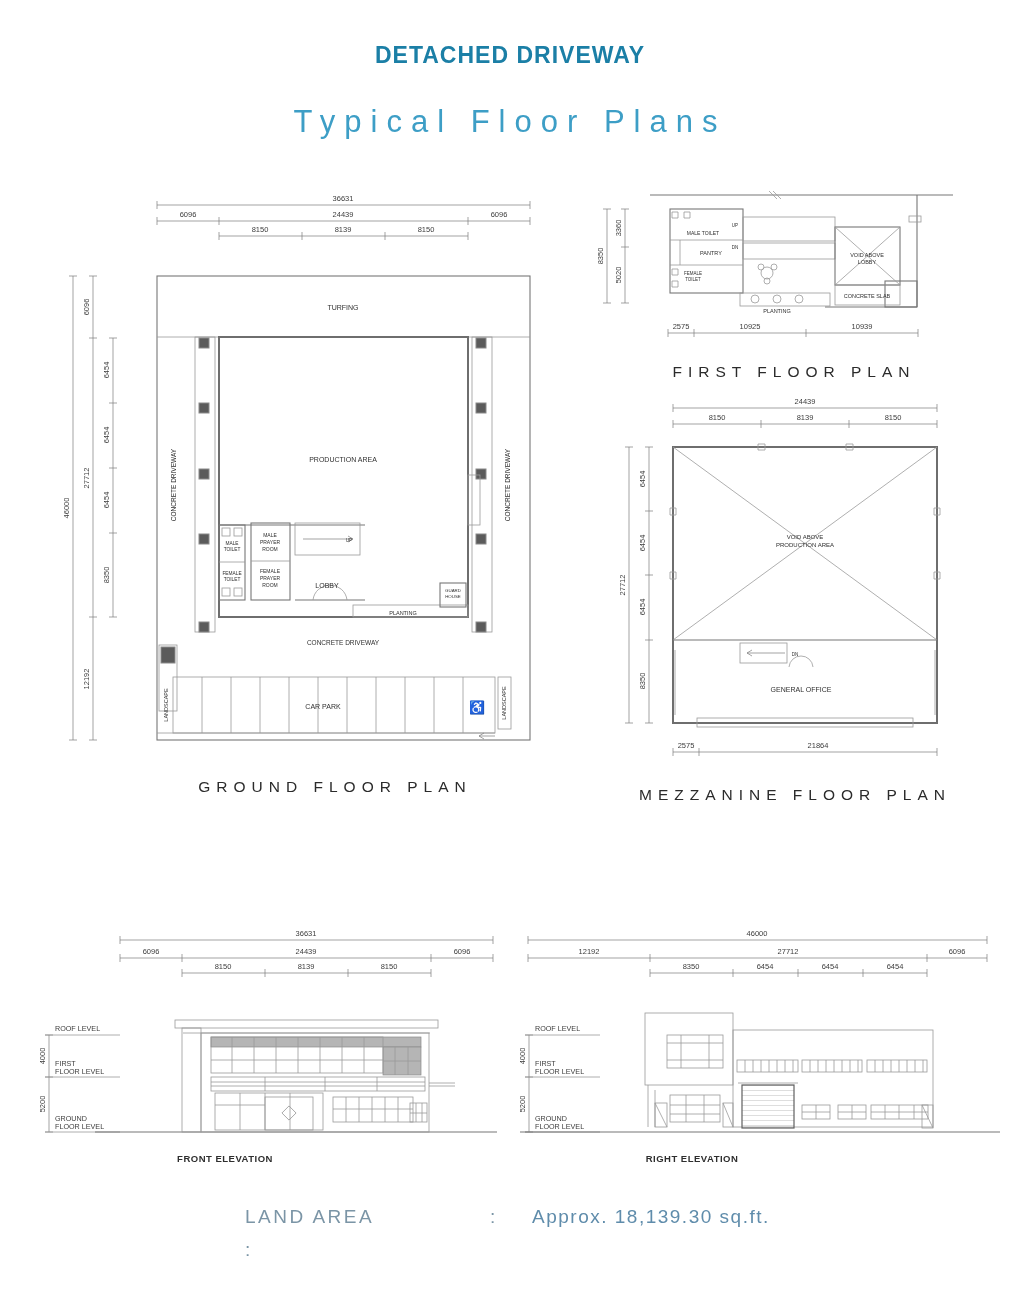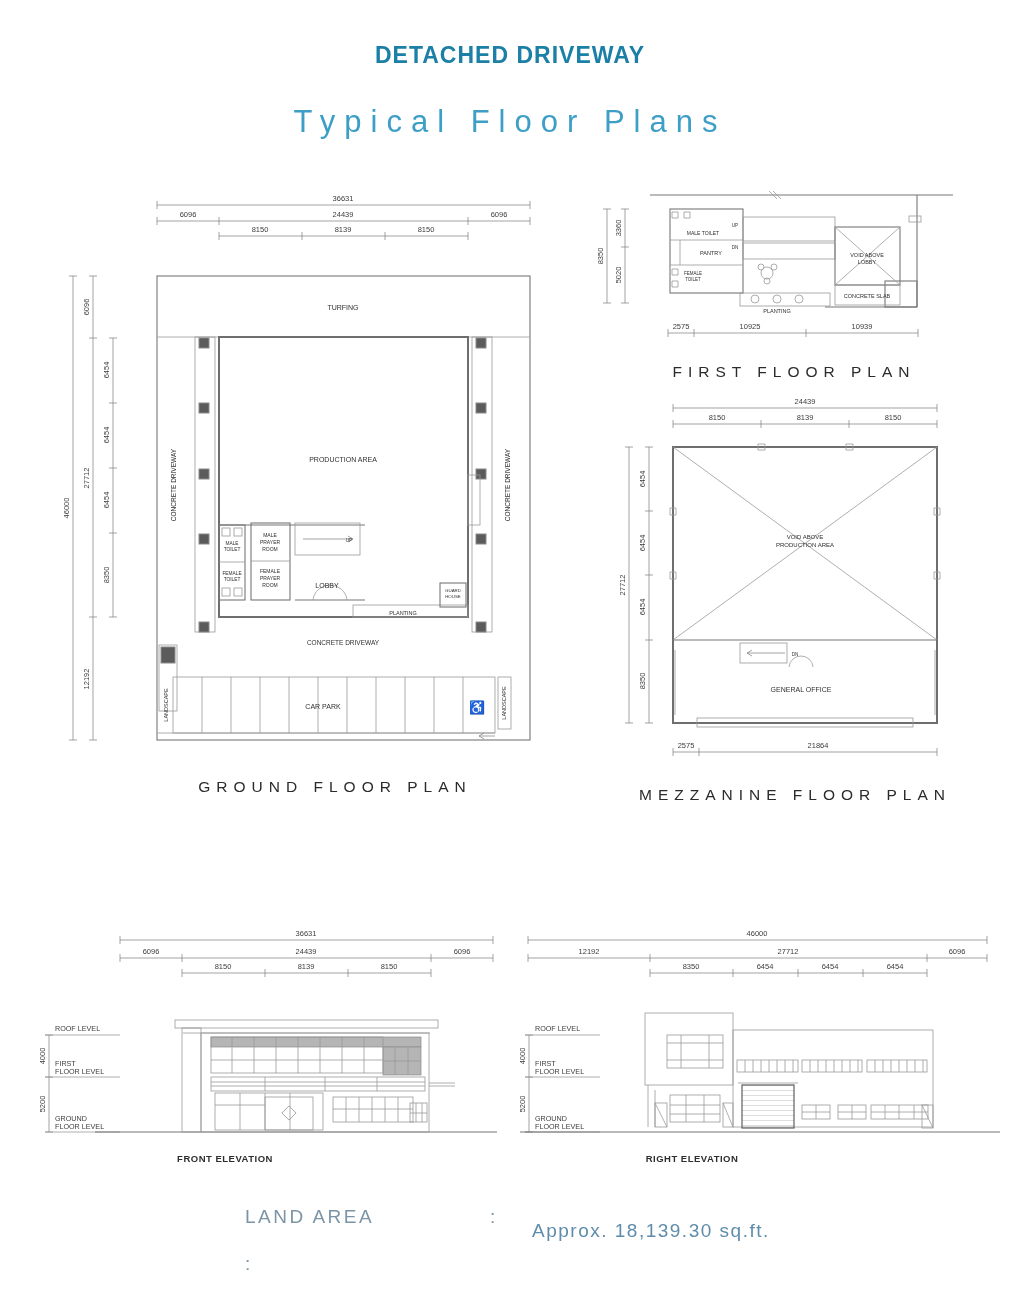--- a/index.html
+++ b/index.html
@@ -24,21 +24,21 @@
   .d{stroke:#7d7d7d;stroke-width:.7;fill:none;}
   .t{stroke:#9a9a9a;stroke-width:.8;fill:none;}
   .w{stroke:#6e6e6e;stroke-width:2;fill:none;}
   .w1{stroke:#777;stroke-width:1.1;fill:none;}
   .col{fill:#5b5b5b;stroke:#8a8a8a;stroke-width:1;}
   .gry{fill:#b5b5b5;stroke:#8a8a8a;stroke-width:.7;}
   .summary{position:absolute;left:245px;top:1206px;width:600px;}
   .srow{display:grid;grid-template-columns:245px 42px auto;margin-bottom:11px;}
   .slabel{font-size:19px;letter-spacing:2.5px;color:#7b95a6;}
   .scolon{font-size:19px;color:#7b95a6;}
-  .svalue{font-size:19px;letter-spacing:1.5px;color:#5f8cab;margin-top:14px;}
+  .svalue{font-size:19px;letter-spacing:1.5px;color:#5f8cab;}
 </style>
 </head>
 <body>
 
 <div class="hdr-title">DETACHED DRIVEWAY</div>
 <div class="hdr-sub">Typical Floor Plans</div>
 
 <svg id="gf" width="500" height="625" viewBox="0 0 500 625">
   <defs>
     <pattern id="hv" width="4.5" height="10" patternUnits="userSpaceOnUse">

